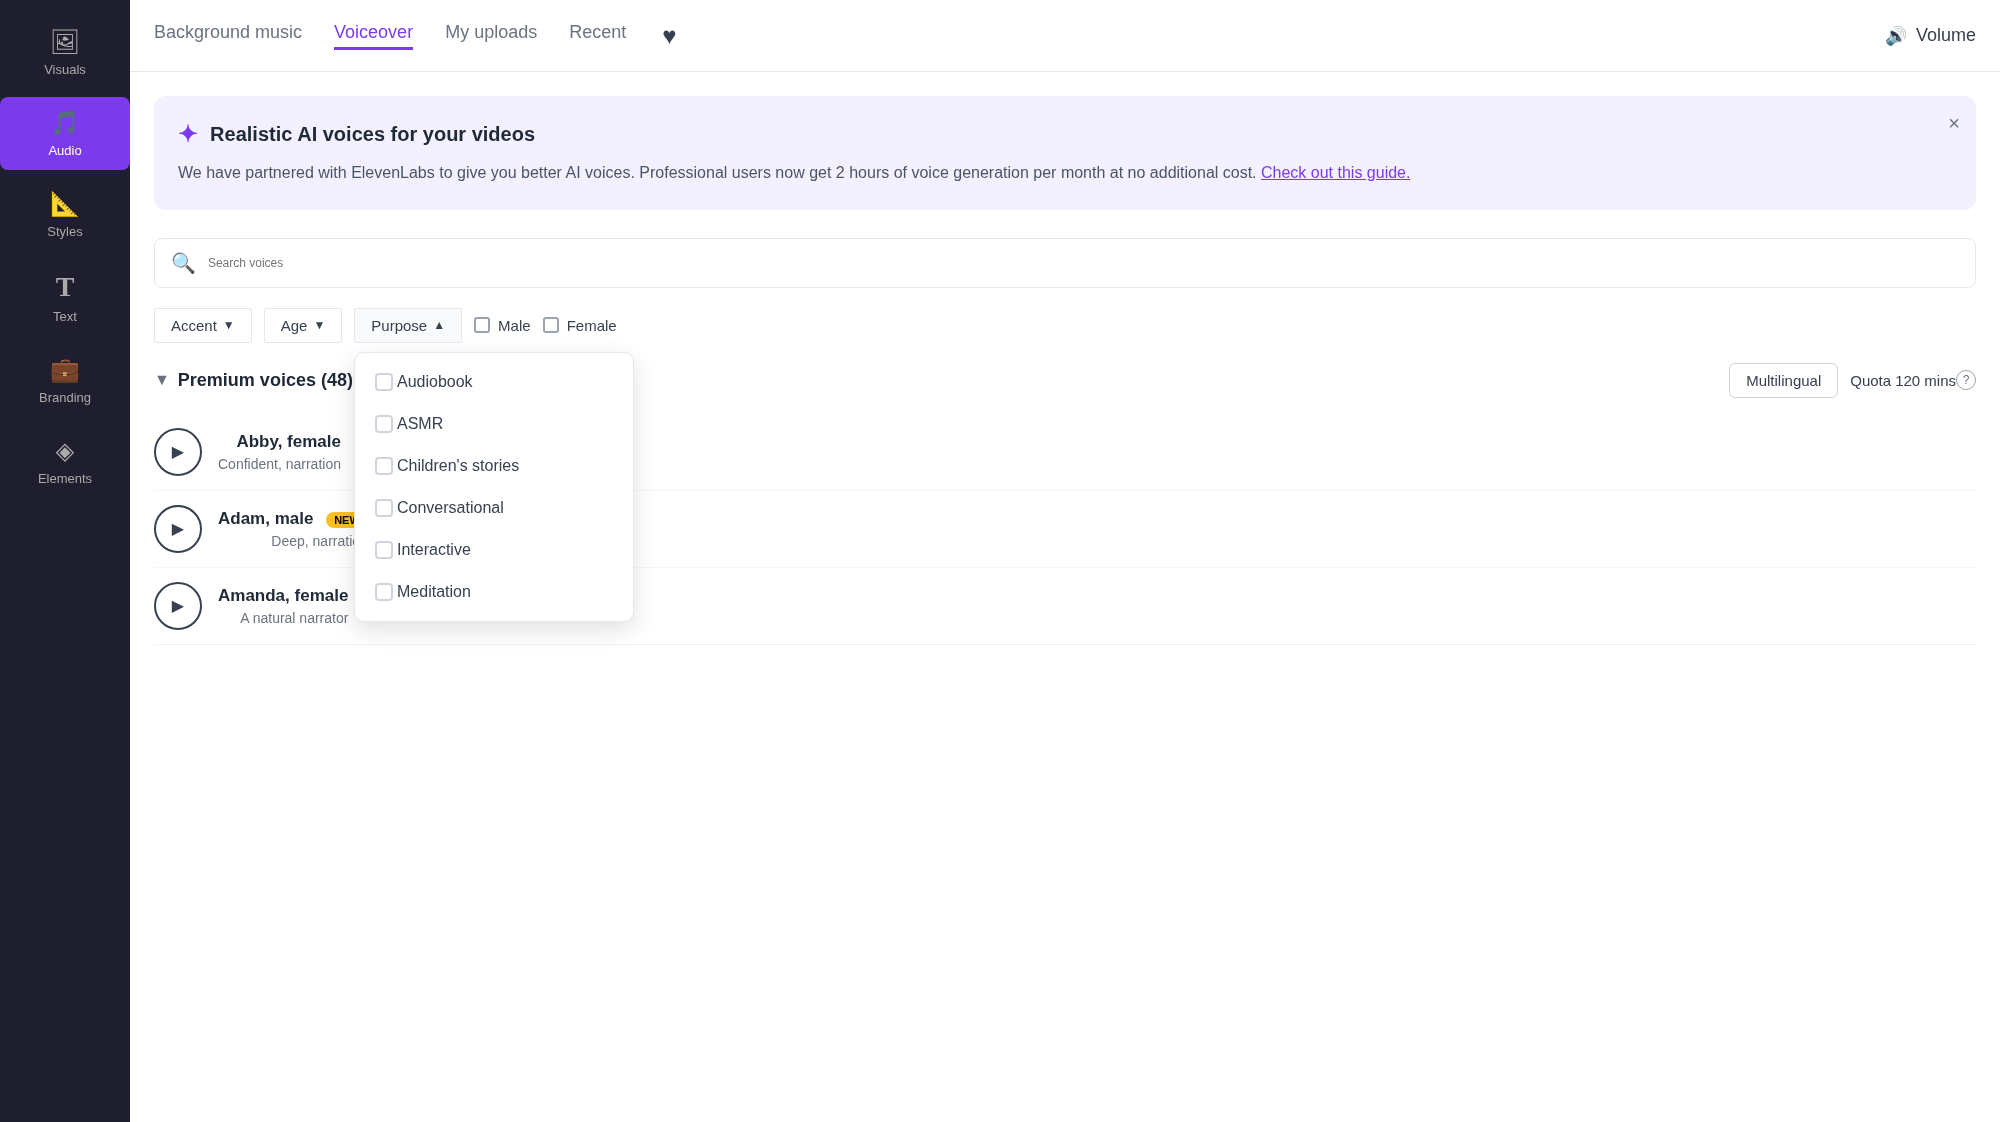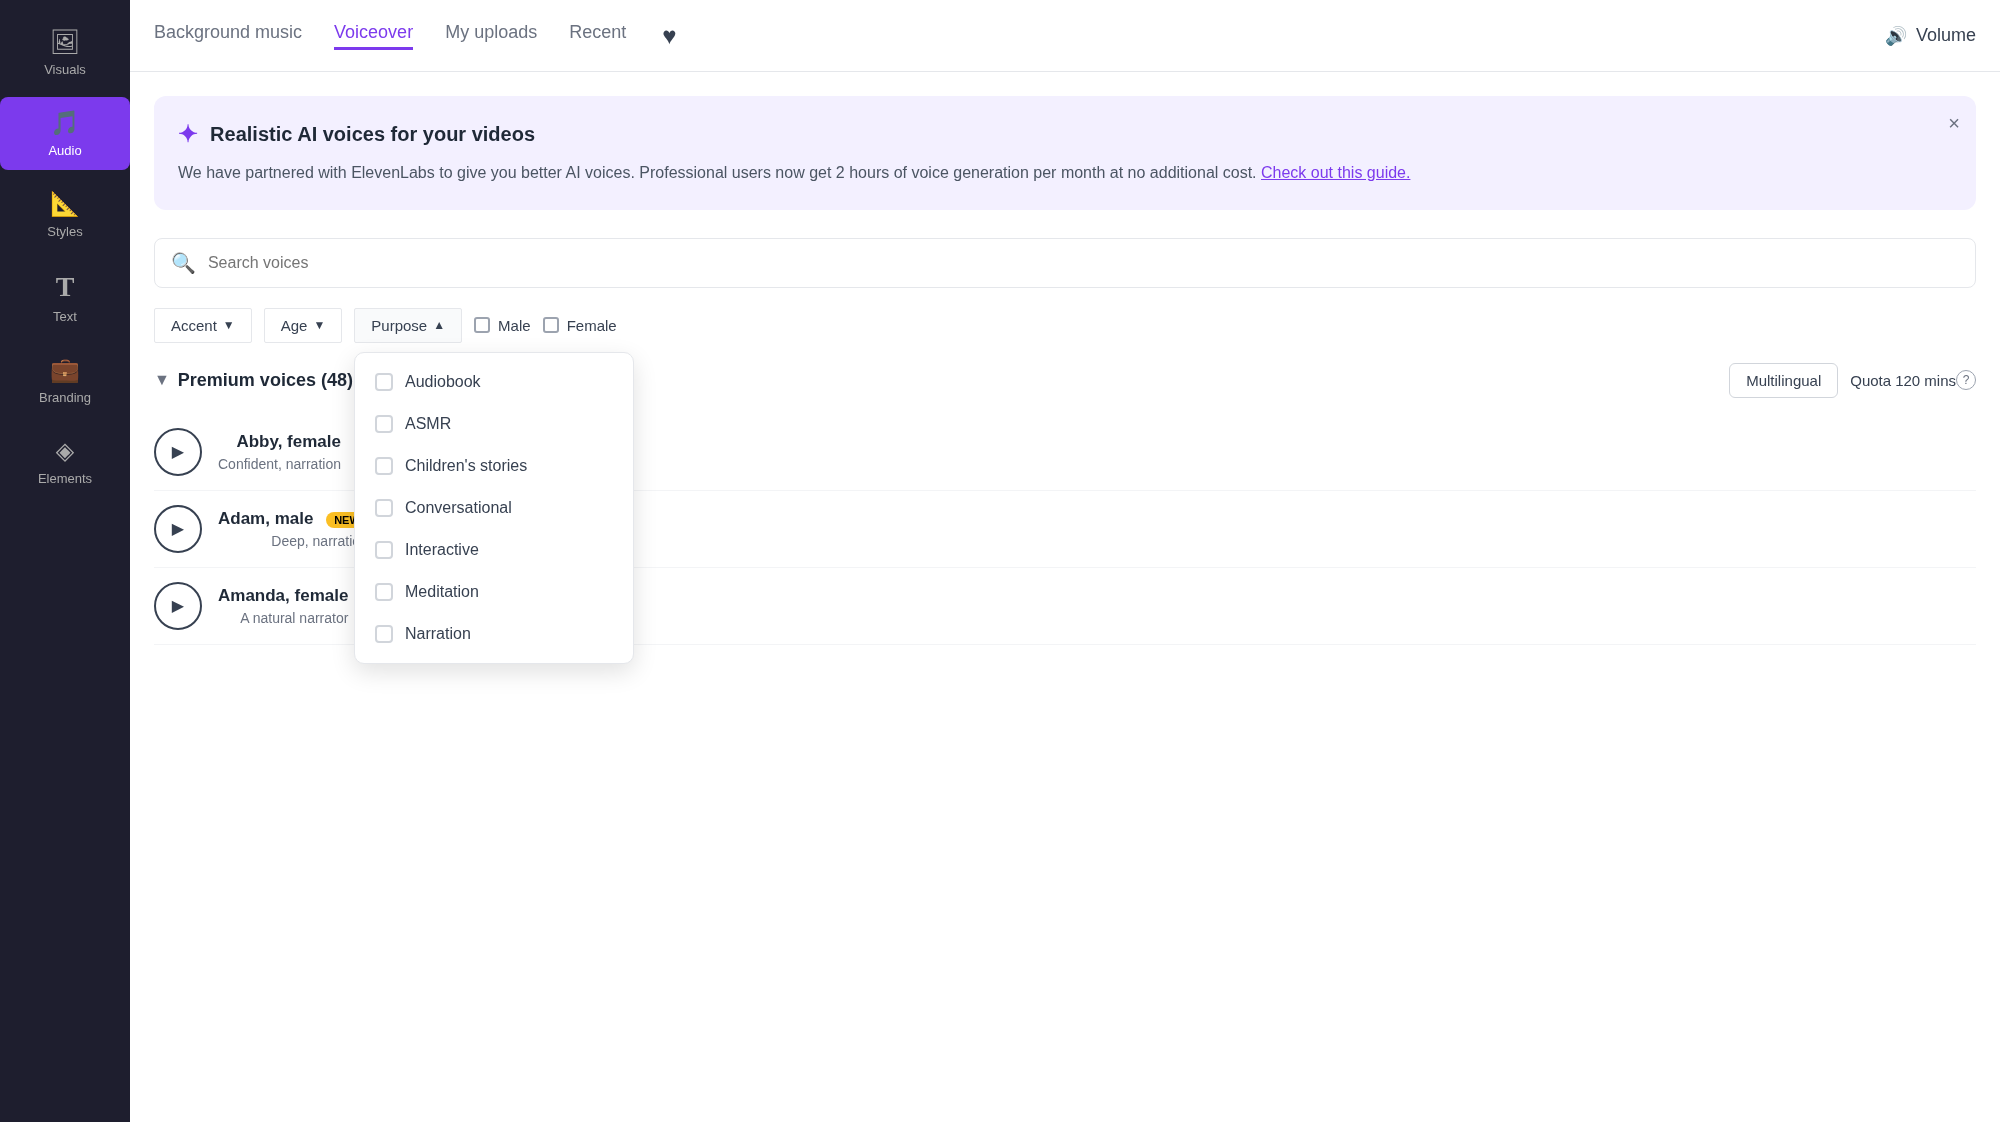--- a/index.html
+++ b/index.html
@@ -121,21 +121,21 @@
       margin-bottom: 20px;
       border: 1px solid #e5e7eb;
       border-radius: 8px;
       padding: 12px 16px;
       background: #fff;
     }
     .search-icon { font-size: 20px; color: #9ca3af; }
     .search-input {
       border: none;
       outline: none;
-      font-size: 16px;
+      font-size: 12px;
       color: #a21caf;
       width: 100%;
       background: transparent;
     }
 
     
     .filters {
       display: flex;
       align-items: center;
       gap: 12px;
@@ -182,21 +182,21 @@
       border: 1px solid #e5e7eb;
       border-radius: 10px;
       box-shadow: 0 8px 24px rgba(0,0,0,0.12);
       width: 280px;
       z-index: 100;
       padding: 8px 0;
     }
     .dropdown-item {
       display: flex;
       align-items: center;
-      gap: 12px;
+      gap: 4px;
       padding: 12px 20px;
       font-size: 16px;
       color: #374151;
       cursor: pointer;
     }
     .dropdown-checkbox {
       width: 18px;
       height: 18px;
       border: 2px solid #d1d5db;
       border-radius: 4px;
@@ -389,24 +389,20 @@
           <span>Conversational</span>
         </div>
         <div class="dropdown-item">
           <span class="dropdown-checkbox"></span>
           <span>Interactive</span>
         </div>
         <div class="dropdown-item">
           <span class="dropdown-checkbox"></span>
           <span>Meditation</span>
         </div>
-        <div class="dropdown-item">
-          <span class="dropdown-checkbox"></span>
-          <span>Narration</span>
-        </div>
       </div>
     </div>
 
     <div class="section-header">
       <div class="section-title">
         <span class="section-chevron">▼</span>
         <span>Premium voices (48)</span>
       </div>
       <button class="multilingual-btn">Multilingual</button>
       <div class="quota-text">

